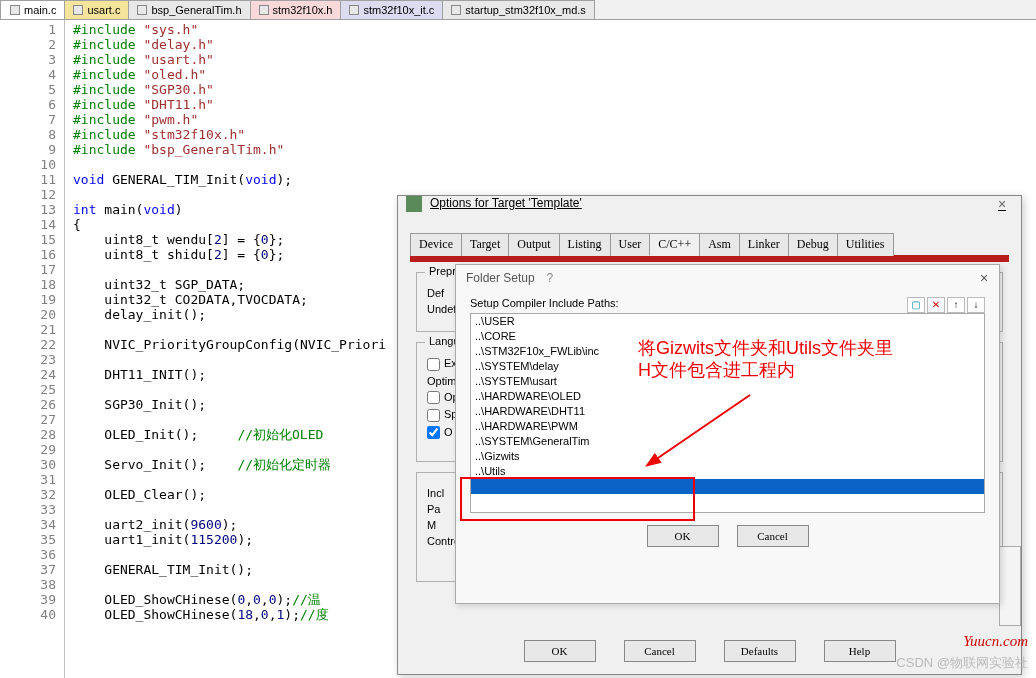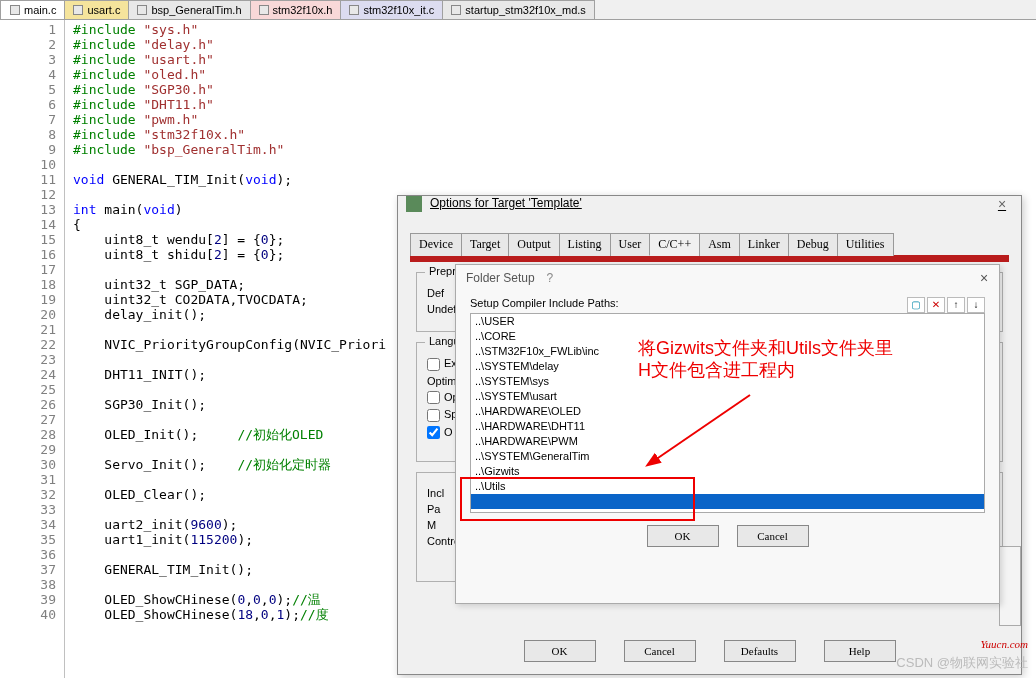--- a/index.html
+++ b/index.html
@@ -45,21 +45,21 @@
 .tbtn{width:18px;height:16px;border:1px solid #bbb;background:#fff;font-size:10px;line-height:14px;text-align:center;cursor:pointer;}
 .listbox{clear:both;margin-top:2px;height:200px;border:1px solid #aaa;background:#fff;overflow:hidden;font-size:11px;line-height:15px;}
 .listbox div{padding:0 4px;height:15px;}
 .listbox .sel{background:#0a64c8;color:#fff;}
 .redbox{position:absolute;border:2px solid #e00;pointer-events:none;}
 .annotation{position:absolute;color:#e00;font-size:18px;font-family:"Microsoft YaHei",sans-serif;line-height:22px;}
 .arrow{position:absolute;pointer-events:none;}
 .btn-row{display:flex;justify-content:center;gap:18px;margin-top:12px;}
 .btn{min-width:72px;height:22px;border:1px solid #888;background:#e8e8e8;font-size:11px;cursor:pointer;font-family:"SimSun",serif;}
 .dlg1-btns{position:absolute;bottom:12px;left:0;right:0;display:flex;justify-content:center;gap:28px;}
-.watermark{position:absolute;right:8px;bottom:28px;color:#c00;font-size:11px;font-style:italic;font-family:Georgia,serif;margin-top:8px;}
+.watermark{position:absolute;right:8px;bottom:28px;color:#c00;font-size:15px;font-style:italic;font-family:Georgia,serif;margin-top:8px;}
 .watermark2{position:absolute;right:8px;bottom:6px;color:#bbb;font-size:13px;}
 .side-stub{position:absolute;right:0;top:350px;width:22px;height:80px;border:1px solid #aaa;background:#f4f4f4;}
 </style>
 </head>
 <body>
 
 <div class="tabs" id="tabs">
     <div class="tab tab-white"><span class="icon icon-c"></span>main.c</div>
     <div class="tab tab-yellow"><span class="icon icon-c"></span>usart.c</div>
     <div class="tab tab-gray"><span class="icon icon-c"></span>bsp_GeneralTim.h</div>
@@ -176,21 +176,20 @@
       <span class="tbtn" style="color:#c00">✕</span>
       <span class="tbtn">↑</span>
       <span class="tbtn">↓</span>
     </div>
     <div class="dlg2-label">Setup Compiler Include Paths:</div>
     <div class="listbox" id="listbox">
         <div>..\USER</div>
         <div>..\CORE</div>
         <div>..\STM32F10x_FWLib\inc</div>
         <div>..\SYSTEM\delay</div>
-        <div>..\SYSTEM\sys</div>
         <div>..\SYSTEM\usart</div>
         <div>..\HARDWARE\OLED</div>
         <div>..\HARDWARE\DHT11</div>
         <div>..\HARDWARE\PWM</div>
         <div>..\SYSTEM\GeneralTim</div>
         <div>..\Gizwits</div>
         <div>..\Utils</div>
         <div class="sel"></div>
       </div>
     <div class="btn-row" id="dlg2btns">

